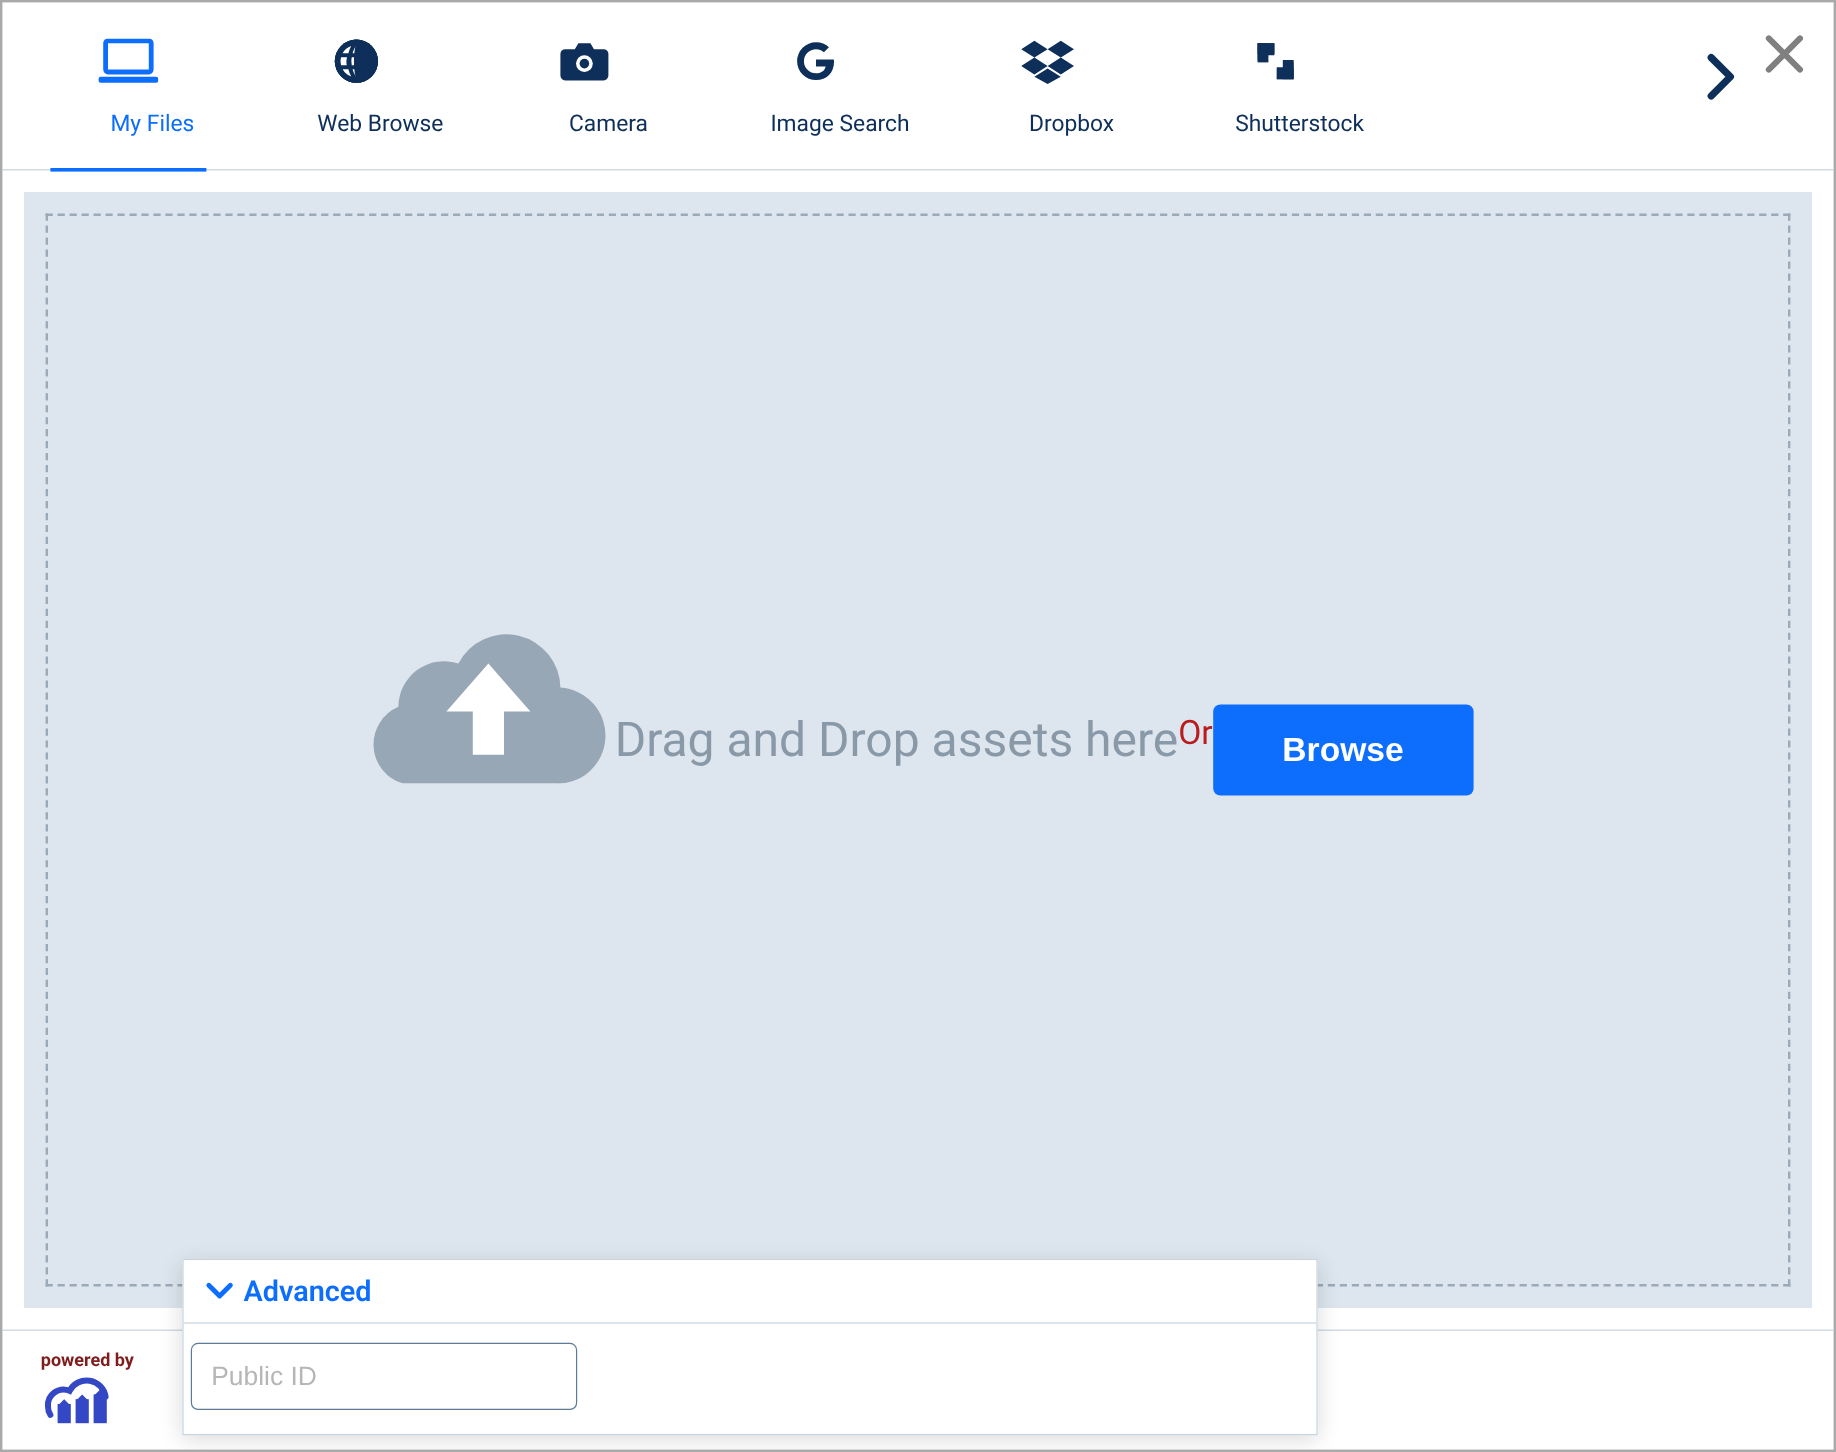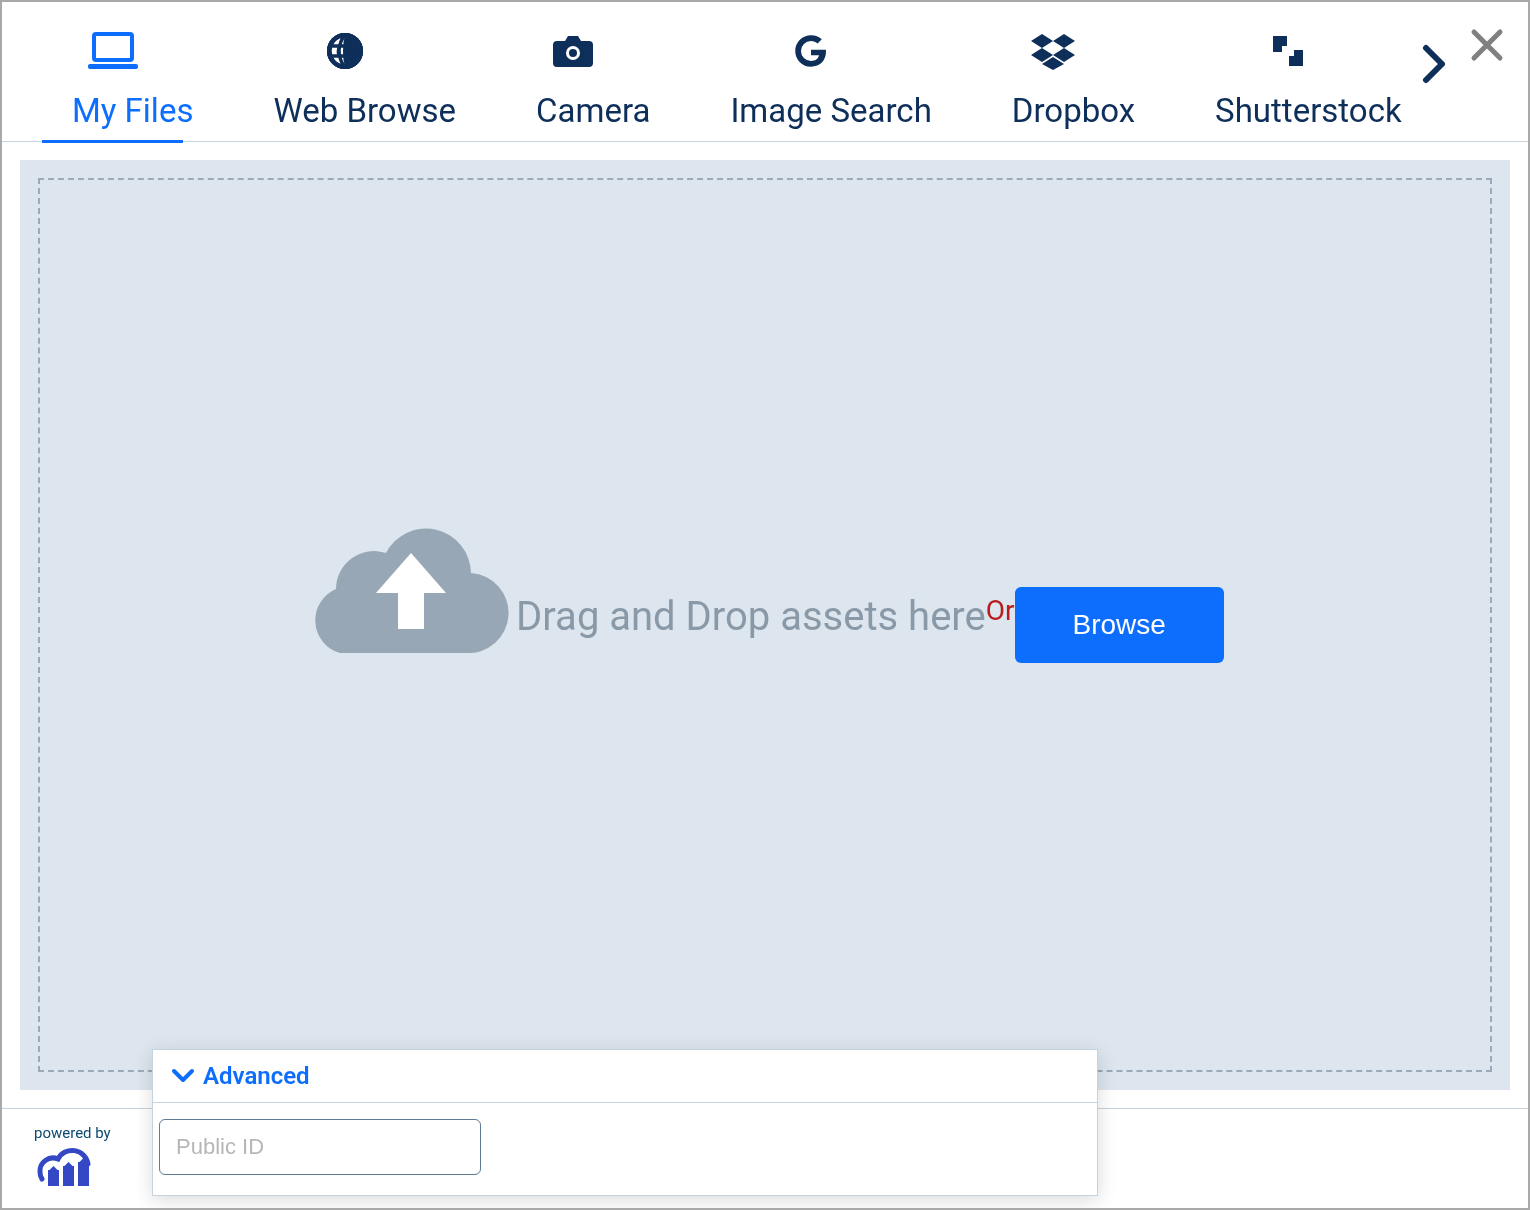--- a/index.html
+++ b/index.html
@@ -36,21 +36,21 @@
     .tab.active::after {
       content: "";
       position: absolute;
       bottom: -1px;
       left: 30px;
       right: 30px;
       height: 3px;
       background: #0d6efd;
     }
     .tab-icon { height: 48px; display: flex; align-items: center; justify-content: center; }
-    .tab-label { margin-top: 16px; font-size: 33px; font-weight: 400; margin-left: 40px; }
+    .tab-label { margin-top: 16px; font-size: 19px; font-weight: 400; margin-left: 40px; }
     .nav-arrow {
       position: absolute;
       right: 80px;
       top: 42px;
       cursor: pointer;
       color: #0e2f5a;
     }
     .close-btn {
       position: absolute;
       right: 24px;
@@ -76,21 +76,21 @@
     }
     .cloud-icon { color: #98a7b5; margin-bottom: 30px; margin-top: -60px;}
     .drag-text { font-size: 40px; color: #8a99a8; margin-bottom: 18px; }
     .or-text { font-size: 28px; color: #b91c1c; margin-bottom: 30px; }
     .browse-btn {
       background: #0d6efd;
       color: #fff;
       border: none;
       padding: 22px 58px;
       font-size: 28px;
-      font-weight: 400;
+      font-weight: 700;
       border-radius: 6px;
       cursor: pointer;
     }
     .advanced-panel {
       position: absolute;
       left: 150px;
       bottom: 12px;
       width: 946px;
       background: #fff;
       border: 1px solid #c5d3df;
@@ -131,21 +131,21 @@
       position: absolute;
       bottom: 0;
       left: 0;
       right: 0;
       height: 100px;
       border-top: 1px solid #c5d3df;
       display: flex;
       align-items: center;
       padding-left: 32px;
     }
-    .powered-by { color: #0c4a6e; font-size: 15px; }
+    .powered-by { color: #7f1d1d; font-size: 15px; font-weight: bold; }
     .cloudinary-logo { margin-top: 4px; }
   </style>
 </head>
 <body>
 
 <div class="tab-bar">
 
   <div class="tab active">
     <span class="tab-icon">
       <svg width="50" height="38" viewBox="0 0 50 38">

